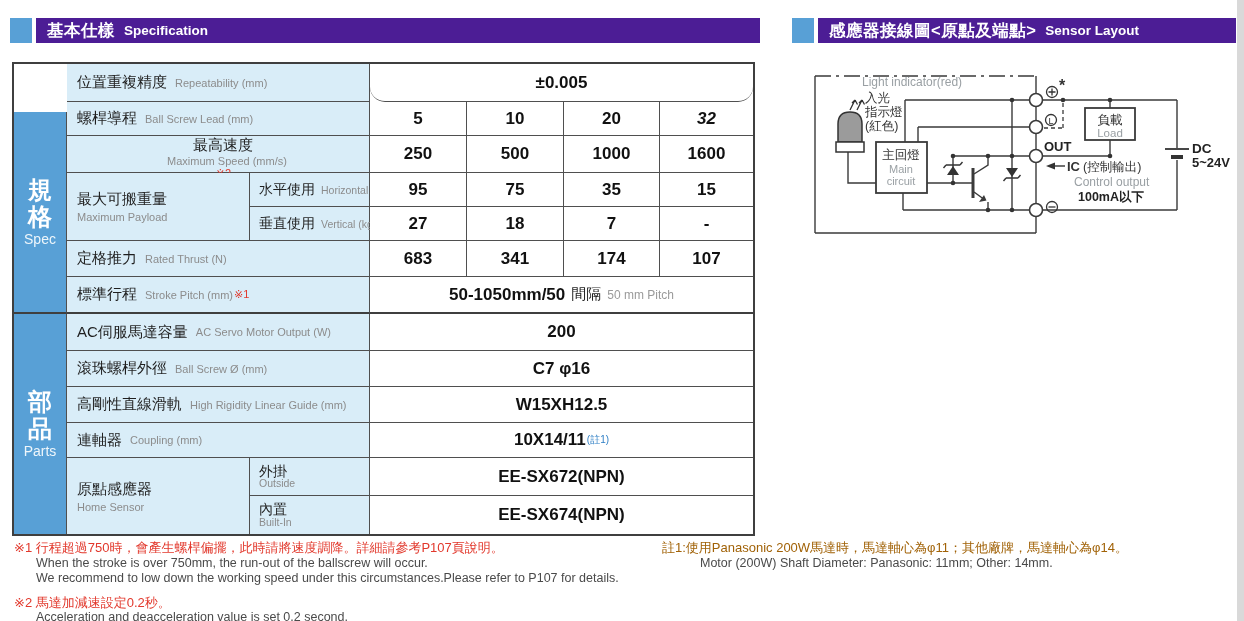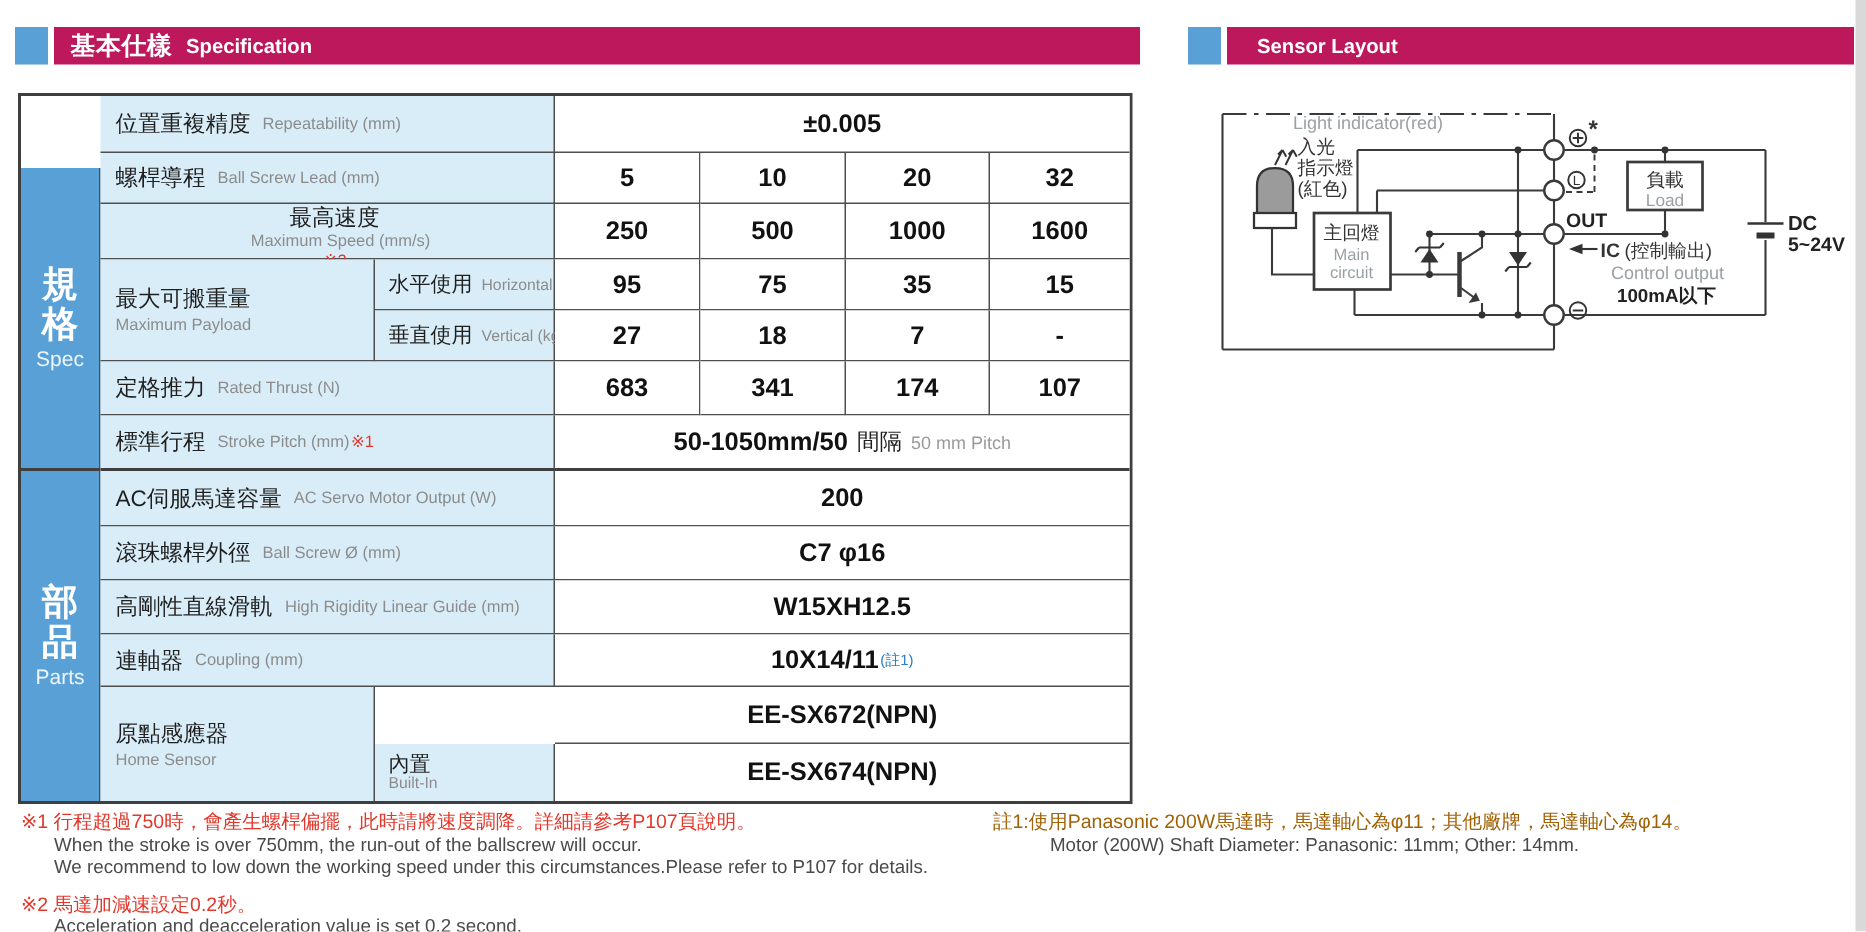--- a/index.html
+++ b/index.html
@@ -2,21 +2,21 @@
 <html><head>
 <meta charset="utf-8">
 <style>
   html,body{margin:0;padding:0;}
   body{font-family:"Liberation Sans","DejaVu Sans",sans-serif;background:#fff;}
   .page{position:relative;width:1244px;height:621px;background:#fff;overflow:hidden;}
   .edge-strip{position:absolute;top:0;right:0;width:7px;height:621px;background:#d9d9d9;}
 
   
   .hdr-square{position:absolute;top:18px;width:22px;height:25px;background:#58a0d6;}
-  .hdr-bar{position:absolute;top:18px;height:25px;background:#be185d;display:flex;align-items:center;padding-left:11px;box-sizing:border-box;}
+  .hdr-bar{position:absolute;top:18px;height:25px;background:#4c1d95;display:flex;align-items:center;padding-left:11px;box-sizing:border-box;}
   .hdr-bar .zh{color:#fff;font-weight:bold;font-size:16.5px;letter-spacing:.5px;}
   .hdr-bar .en{color:#fff;font-weight:bold;font-size:13.5px;margin-left:9px;}
 
   
   .tbl{position:absolute;left:12px;top:62px;width:743px;box-sizing:border-box;
        display:grid;border:2px solid #3f3f3f;
        grid-template-columns:53px 183px 120px 97px 97px 96px 1fr;
        grid-template-rows:38px 34px 37px 34px 34px 36px 37px 37px 36px 36px 35px 38px 38px;}
   .c{border-right:1px solid #4f4f4f;border-bottom:1px solid #4f4f4f;display:flex;align-items:center;box-sizing:border-box;min-width:0;}
   .nr{border-right:none;}
@@ -62,44 +62,45 @@
 <div class="page">
 
   <div class="hdr-square" style="left:10px;"></div>
   <div class="hdr-bar" style="left:36px;width:724px;">
     <span class="zh">基本仕樣</span>
     <span class="en">Specification</span>
   </div>
 
   <div class="hdr-square" style="left:792px;"></div>
   <div class="hdr-bar" style="left:818px;width:418px;">
+    <span class="zh">感應器接線圖&lt;原點及端點&gt;</span>
     <span class="en">Sensor Layout</span>
   </div>
 
   <div class="tbl">
 
     <div class="c band bb2" style="grid-area:1/1/8/2;margin-top:48px;">
       <div class="bzh">規格</div>
       <div class="ben">Spec</div>
     </div>
 
     <div class="c lbl" style="grid-area:1/2/2/4;">
       <span class="zh">位置重複精度</span>
       <span class="en">Repeatability (mm)</span>
     </div>
-    <div class="c v nr" style="grid-area:1/4/2/8;">±0.005</div>
+    <div class="c v nr" style="grid-area:1/4/2/8;border-radius:15px;">±0.005</div>
 
     <div class="c lbl" style="grid-area:2/2/3/4;">
       <span class="zh">螺桿導程</span>
       <span class="en">Ball Screw Lead (mm)</span>
     </div>
     <div class="c v" style="grid-area:2/4/3/5;">5</div>
     <div class="c v" style="grid-area:2/5/3/6;">10</div>
     <div class="c v" style="grid-area:2/6/3/7;">20</div>
-    <div class="c v nr" style="grid-area:2/7/3/8;">32</div>
+    <div class="c v nr" style="grid-area:2/7/3/8;font-style:italic;">32</div>
 
     <div class="c lbl" style="grid-area:3/2/4/4;flex-direction:column;">
       <span class="zh">最高速度</span>
       <span class="en">Maximum Speed (mm/s)</span>
       <span class="rednote">※2</span>
     </div>
     <div class="c v" style="grid-area:3/4/4/5;">250</div>
     <div class="c v" style="grid-area:3/5/4/6;">500</div>
     <div class="c v" style="grid-area:3/6/4/7;">1000</div>
     <div class="c v nr" style="grid-area:3/7/4/8;">1600</div>
@@ -173,20 +174,24 @@
       <span class="en">Coupling (mm)</span>
     </div>
     <div class="c v nr" style="grid-area:11/4/12/8;">
       <span>10X14/11</span>
       <span class="supnote">(註1)</span>
     </div>
 
     <div class="c lbl2 nb" style="grid-area:12/2/14/3;">
       <span class="zh">原點感應器</span>
       <span class="en">Home Sensor</span>
+    </div>
+    <div class="c sub2" style="grid-area:12/3/13/4;">
+      <span class="zh">外掛</span>
+      <span class="en">Outside</span>
     </div>
     <div class="c v nr" style="grid-area:12/4/13/8;">EE-SX672(NPN)</div>
     <div class="c sub2 nb" style="grid-area:13/3/14/4;">
       <span class="zh">內置</span>
       <span class="en">Built-In</span>
     </div>
     <div class="c v nr nb" style="grid-area:13/4/14/8;text-align:right;">EE-SX674(NPN)</div>
   </div>
 
   <div class="diagram">

